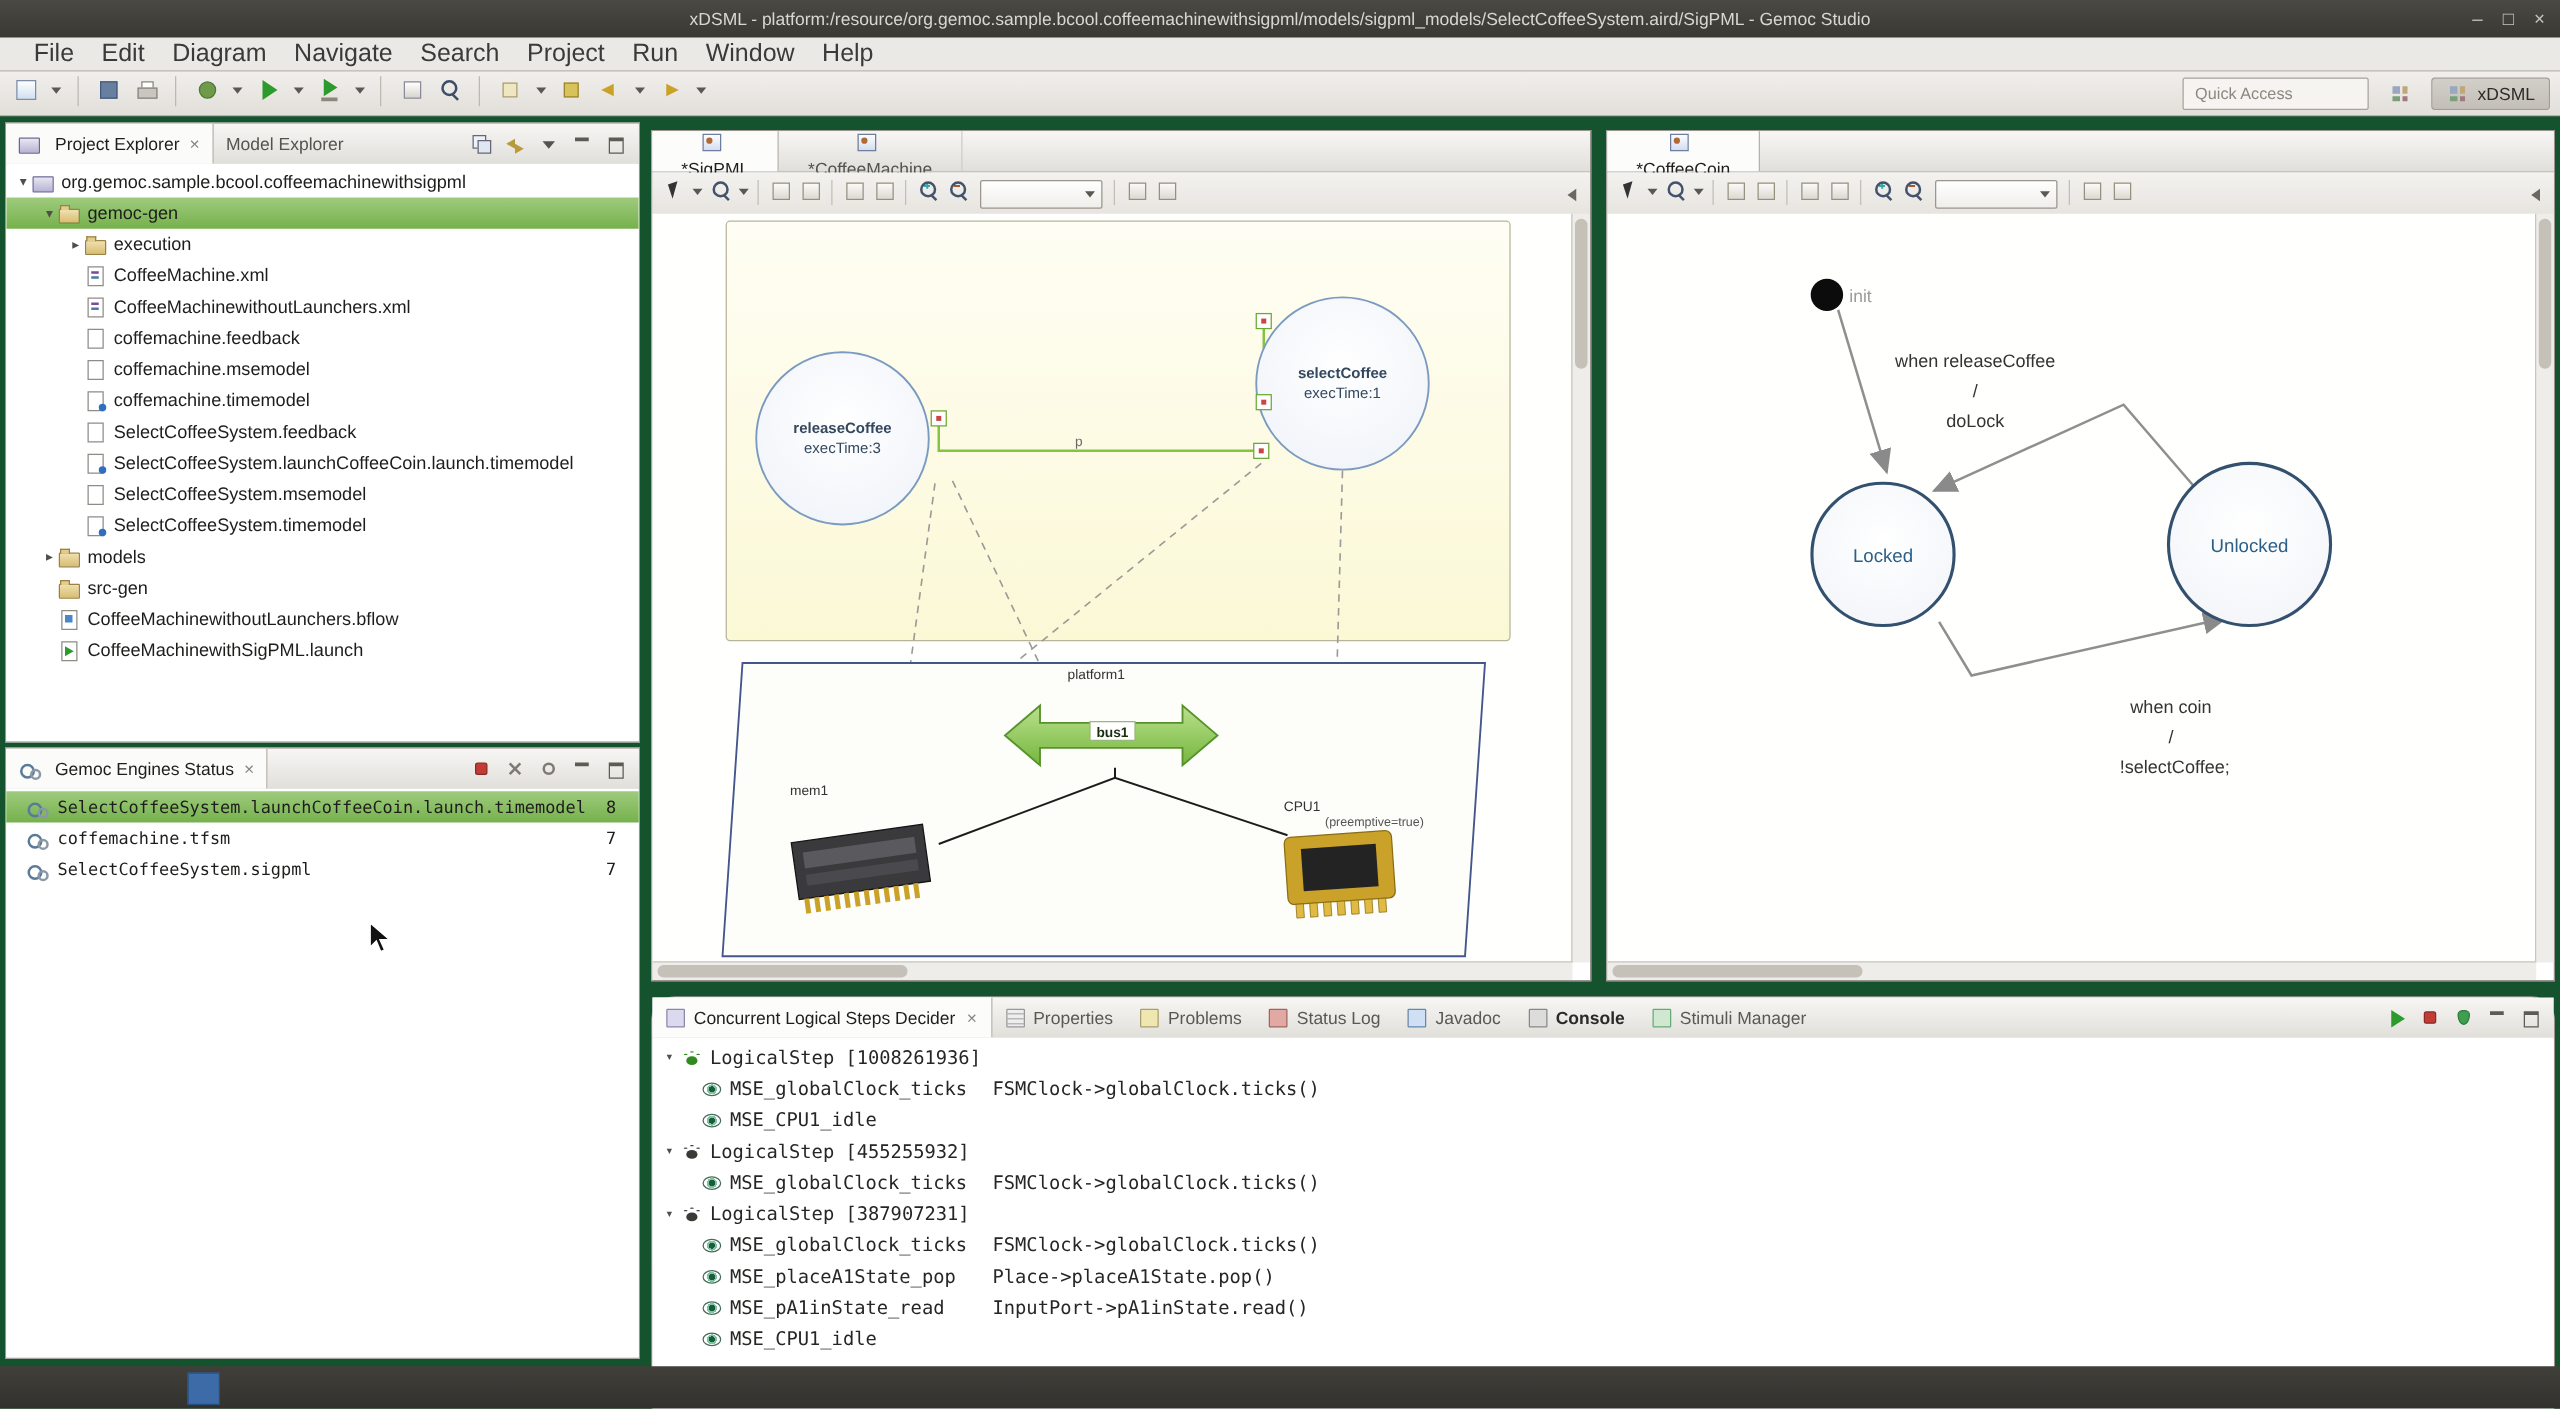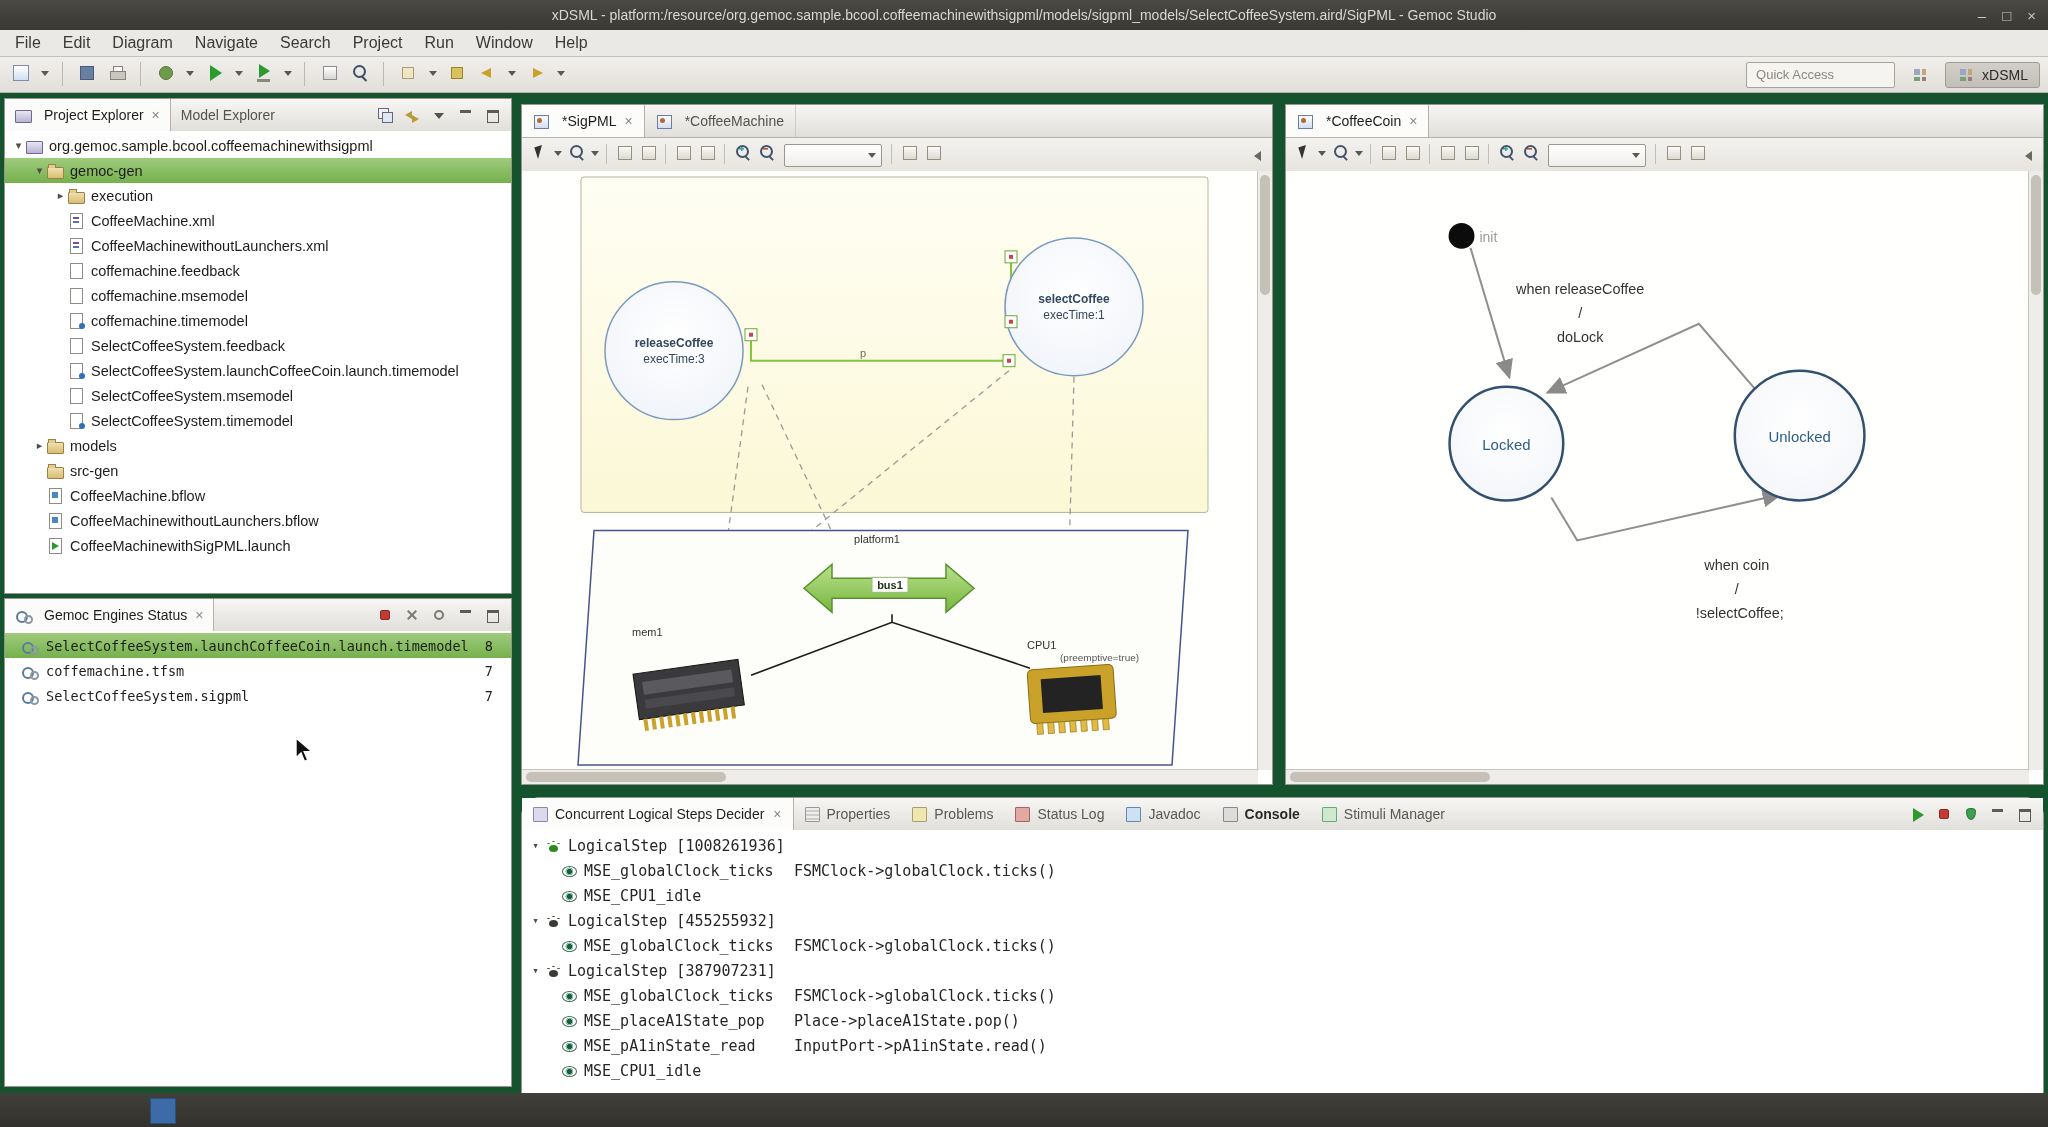--- a/index.html
+++ b/index.html
@@ -2,21 +2,21 @@
 <html><head>
 <meta charset="utf-8">
 <style>
   html,body{margin:0;padding:0;background:#b9b6b0;}
   #app{position:relative;width:2048px;height:1127px;background:#14532d;font-family:"Liberation Sans",sans-serif;overflow:hidden;color:#222;}
 
   
   .titlebar{position:absolute;left:0;top:0;right:0;height:30px;background:linear-gradient(#4a4944,#393833);color:#d9d7d3;display:flex;align-items:center;justify-content:center;font-size:14px;}
   .winctl{position:absolute;right:12px;top:0;height:30px;display:flex;gap:16px;align-items:center;color:#c6c4c0;font-size:15px;}
   .winctl span{cursor:default;}
-  .menubar{position:absolute;left:0;top:30px;right:0;height:26px;background:#ebe9e5;border-bottom:1px solid #c6c3bd;display:flex;align-items:center;padding-left:4px;font-size:16px;color:#3a3a38;}
+  .menubar{position:absolute;left:0;top:30px;right:0;height:26px;background:#ebe9e5;border-bottom:1px solid #c6c3bd;display:flex;align-items:center;padding-left:16px;font-size:20px;color:#3a3a38;}
   .mitem{padding:3px 11px;}
   .toolbar{position:absolute;left:0;top:57px;right:0;height:35px;background:linear-gradient(#f1efec,#e2dfda);border-bottom:1px solid #b4b1aa;display:flex;align-items:center;padding:0 8px;}
   .tbi{width:24px;height:24px;border-radius:3px;position:relative;display:inline-block;margin:1px;}
   .tbi.tsep{width:2px;border-left:1px solid #bdb9b1;margin:0 5px;height:24px;border-radius:0;}
   .tbi.drop{width:12px;}
   .tbi.drop::after{content:"";position:absolute;left:2px;top:10px;border-left:4px solid transparent;border-right:4px solid transparent;border-top:5px solid #5a5852;}
   .tb-new::after{content:"";position:absolute;inset:4px;background:linear-gradient(#ffffff,#cfe0f0);border:1px solid #7d8cab;}
   .tb-save::after{content:"";position:absolute;inset:5px;background:#68809f;border:1px solid #46597a;}
   .tb-print::after{content:"";position:absolute;left:4px;top:10px;width:14px;height:7px;background:#c9c6c0;border:1px solid #85827c;}
   .tb-print::before{content:"";position:absolute;left:7px;top:5px;width:8px;height:6px;background:#fff;border:1px solid #85827c;}
@@ -90,21 +90,21 @@
 
   
   .erows{position:absolute;left:0;right:0;top:32px;bottom:0;background:#fff;padding-top:2px;}
   .erow{height:25px;display:flex;align-items:center;font-family:"DejaVu Sans Mono",monospace;font-size:13.5px;color:#1e1d1b;padding-left:16px;}
   .erow.sel{background:linear-gradient(#9ecb7d,#76b14c);}
   .erow .fic{margin-right:8px;}
   .ecount{margin-left:auto;padding-right:18px;}
 
   
   .etabs{height:32px;background:linear-gradient(#f7f6f4,#e1dfda);border-bottom:1px solid #b5b2ab;display:flex;align-items:stretch;}
-  .etab{display:flex;align-items:center;gap:6px;padding:0 11px;font-size:14px;color:#55534e;border-right:1px solid #cfccc5;}
+  .etab{display:flex;align-items:center;gap:6px;padding:0 23px;font-size:14px;color:#55534e;border-right:1px solid #cfccc5;flex-direction:column;}
   .etab.active{background:#fcfcfb;color:#1f1e1c;border-right:1px solid #b5b2ab;}
   .dtools{height:34px;background:linear-gradient(#f3f2ef,#e7e4df);border-bottom:1px solid #bab7b0;display:flex;align-items:center;padding:0 6px;position:relative;}
   .dti{width:22px;height:22px;position:relative;margin:0 1px;display:inline-block;}
   .dti.dsep{width:2px;border-left:1px solid #c2beb6;margin:0 4px;height:20px;}
   .dti.ddrop{width:11px;}
   .dti.ddrop::after{content:"";position:absolute;left:1px;top:9px;border-left:4px solid transparent;border-right:4px solid transparent;border-top:5px solid #5a5852;}
   .d-cursor::after{content:"";position:absolute;left:7px;top:4px;width:0;height:0;border-top:12px solid #333;border-right:8px solid transparent;transform:rotate(-18deg);}
   .d-zoom::after,.d-zin::after,.d-zout::after{content:"";position:absolute;left:4px;top:3px;width:9px;height:9px;border:2px solid #44526a;border-radius:50%;}
   .d-zoom::before,.d-zin::before,.d-zout::before{content:"";position:absolute;left:14px;top:13px;width:2px;height:6px;background:#44526a;transform:rotate(-45deg);}
   .d-zin{background:linear-gradient(#3aa,#3aa) 7px 6px/5px 1.6px no-repeat,linear-gradient(#3aa,#3aa) 8.7px 4.3px/1.6px 5px no-repeat;}
@@ -358,26 +358,20 @@
           <span class="lbl">models</span>
         </div>
 
         <div class="trow">
           <span class="ind i1"></span>
           <span class="exp"></span>
           <span class="fic folder"></span>
           <span class="lbl">src-gen</span>
         </div>
 
-        <div class="trow">
-          <span class="ind i1"></span>
-          <span class="exp"></span>
-          <span class="fic bflow"></span>
-          <span class="lbl">CoffeeMachine.bflow</span>
-        </div>
 
         <div class="trow">
           <span class="ind i1"></span>
           <span class="exp"></span>
           <span class="fic bflow"></span>
           <span class="lbl">CoffeeMachinewithoutLaunchers.bflow</span>
         </div>
 
         <div class="trow">
           <span class="ind i1"></span>

